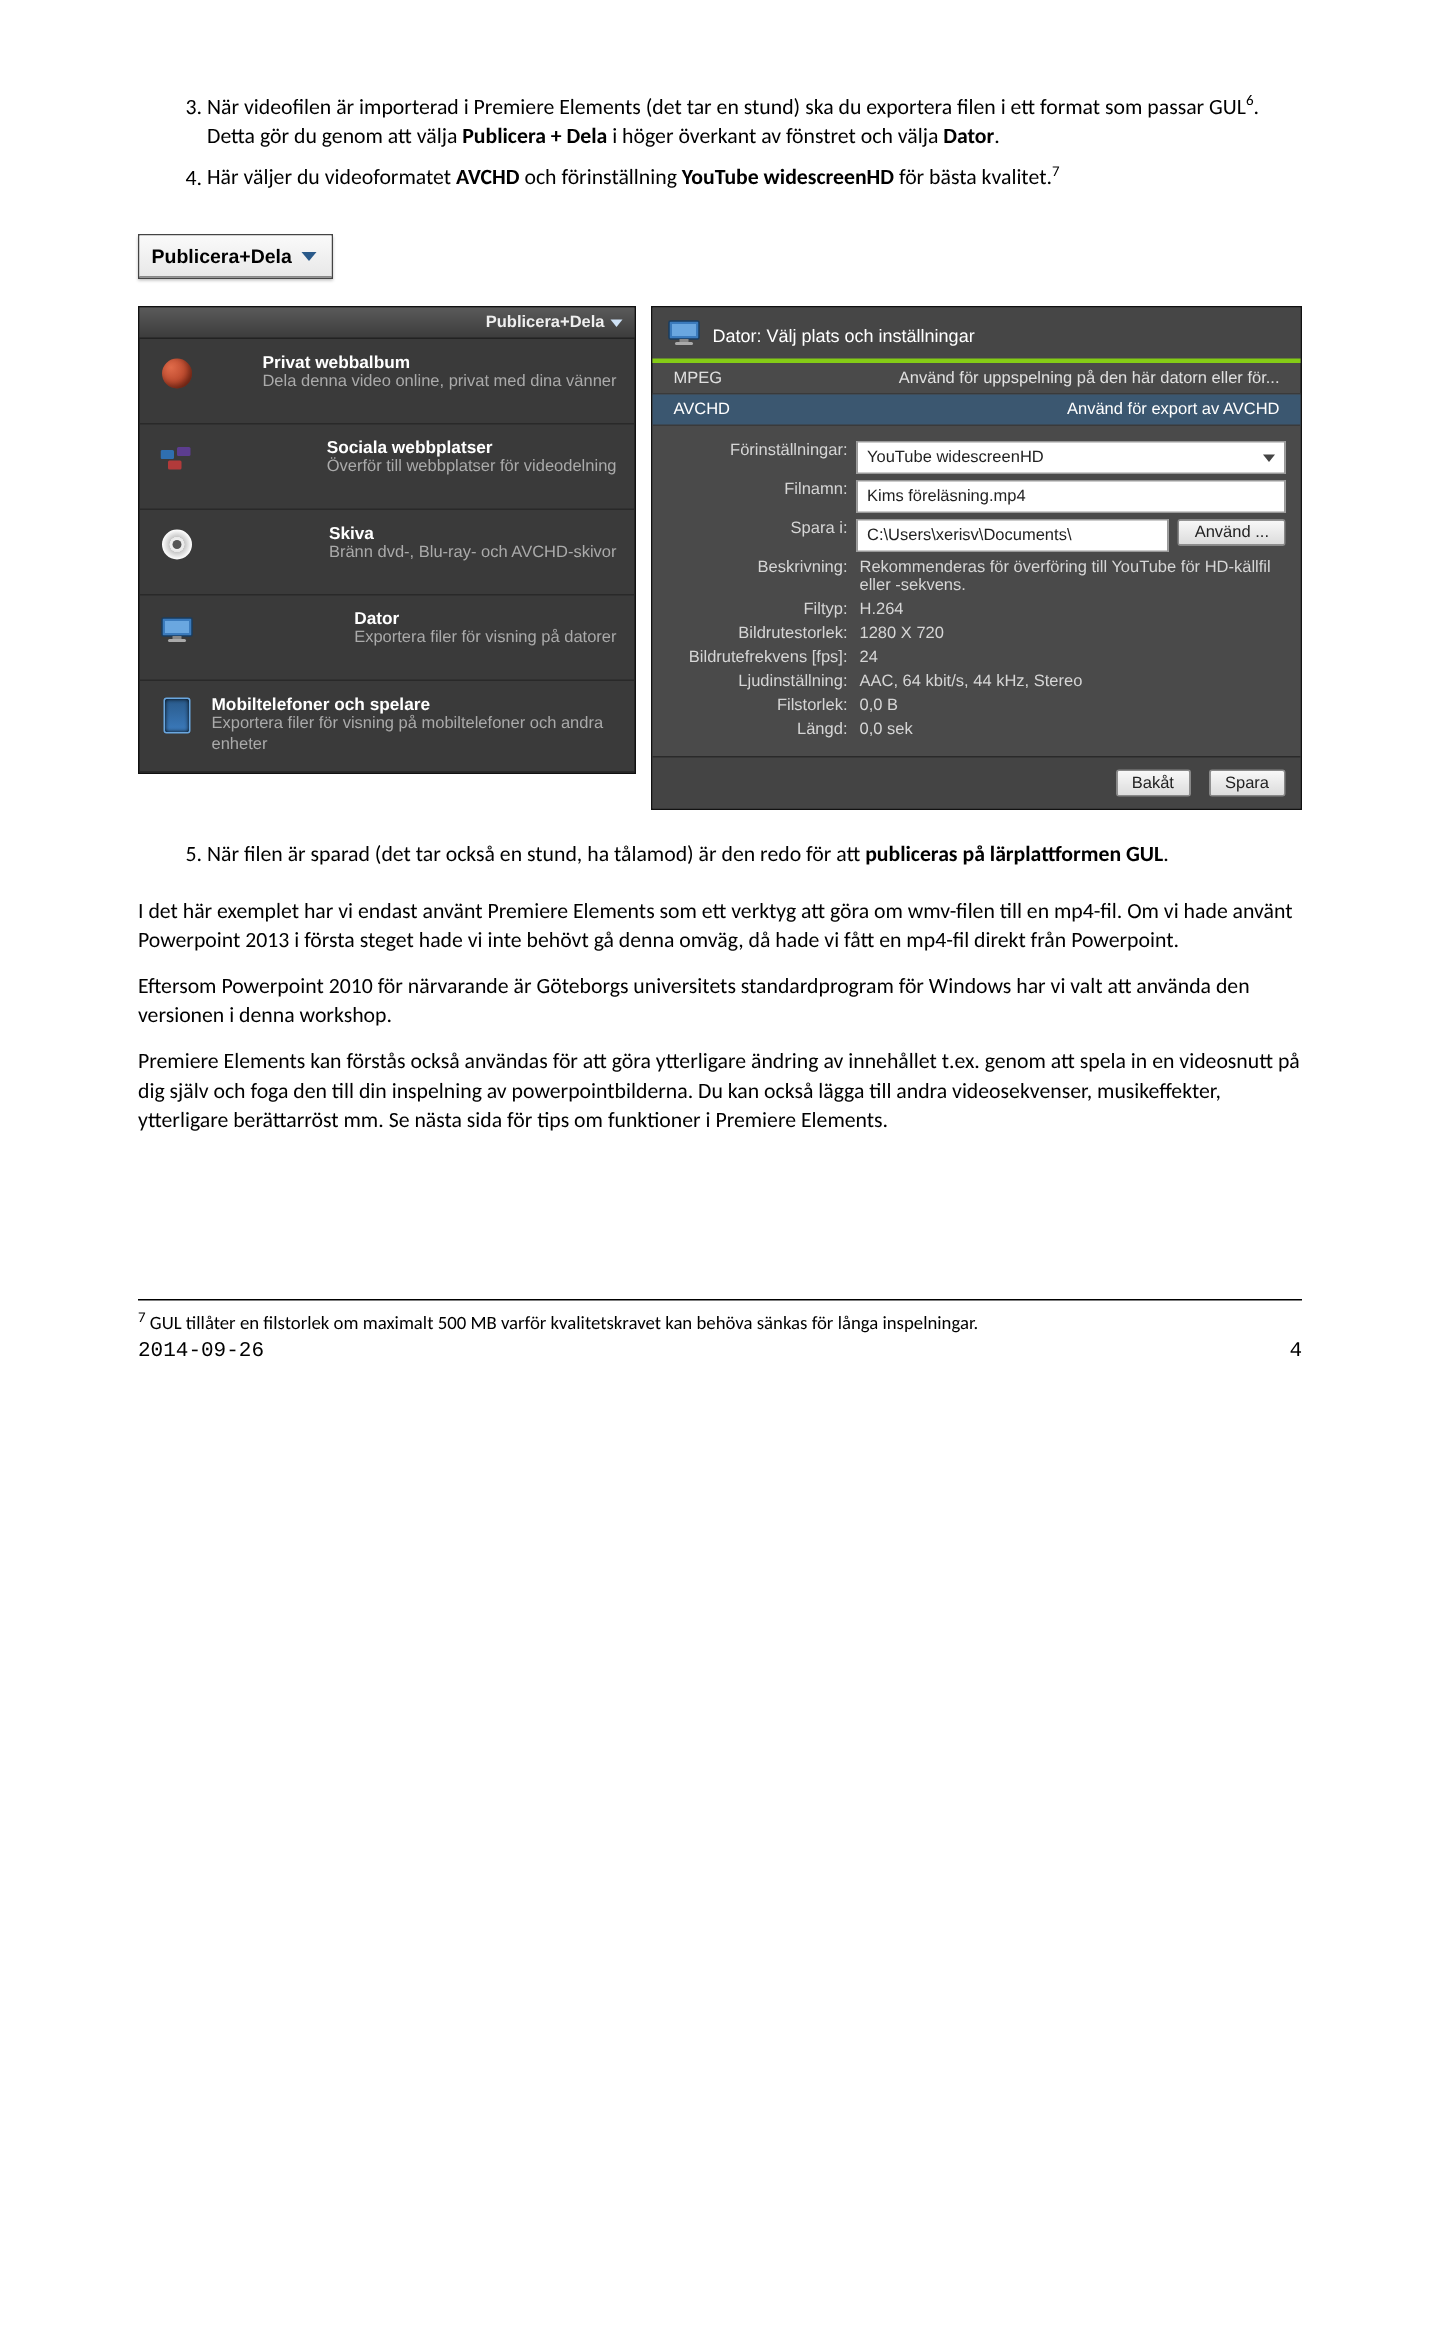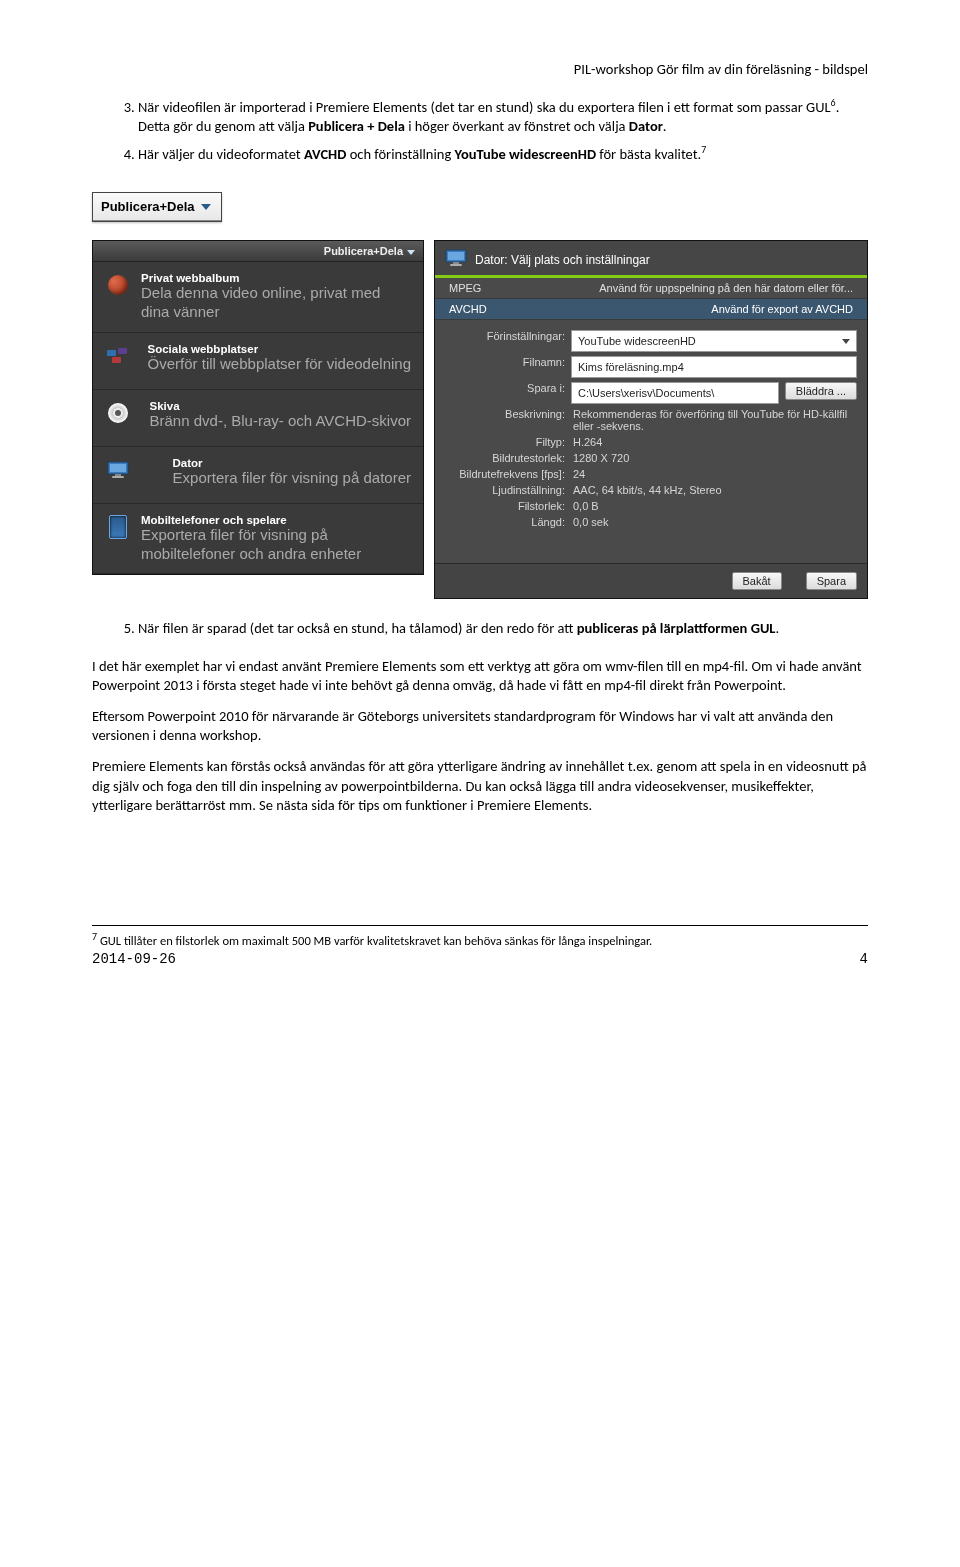--- a/index.html
+++ b/index.html
@@ -74,21 +74,21 @@
     font-weight:bold;
   }
   .panel-left .tabhdr .arrow2 {
     display:inline-block;width:0;height:0;border-left:4px solid transparent;border-right:4px solid transparent;border-top:5px solid #cfe2f6;margin-left:4px;vertical-align:middle;
   }
   .panel-left .item {
     display:flex;gap:10px;padding:10px 12px;border-bottom:1px solid #292929;align-items:flex-start;min-height:36px;justify-content:space-between;
   }
   .panel-left .item .icon-wrap { width:26px;height:26px;flex:0 0 26px;display:flex;align-items:center;justify-content:center; }
   .panel-left .item .ttl { color:#fff;font-size:11.5px;font-weight:bold;display:block; }
-  .panel-left .item .sub { color:#aaa;font-size:15px;display:block;line-height:1.25; }
+  .panel-left .item .sub { color:#aaa;font-size:11px;display:block;line-height:1.25; }
 
   .panel-right {
     flex:1;
     background:#4a4a4a;
     color:#ddd;
     font-family: Tahoma, Arial, sans-serif;
     font-size:11px;
     border:1px solid #111;
   }
   .panel-right .hdr {
@@ -106,41 +106,40 @@
   .panel-right .form .frow .inp,
   .panel-right .form .frow .dd {
     flex:1;background:#fff;color:#222;border:1px solid #999;padding:2px 6px;font-size:11px;height:16px;display:flex;align-items:center;justify-content:space-between;
   }
   .panel-right .form .frow .dd .ddarrow {width:0;height:0;border-left:4px solid transparent;border-right:4px solid transparent;border-top:5px solid #444;}
   .panel-right .form .frow .val { flex:1;color:#d6d6d6;padding-left:2px; }
   .panel-right .form .frow button,
   .panel-right .btnbar button {
     background:linear-gradient(#f8f8f8,#dcdcdc);border:1px solid #888;color:#222;font-size:11px;padding:2px 10px;border-radius:2px;margin-left:6px;cursor:pointer;font-family:inherit;
   }
-  .panel-right .btnbar { display:flex;justify-content:flex-end;padding:8px 10px;gap:18px;border-top:1px solid #2a2a2a;background:#444;margin-top:23px; }
+  .panel-right .btnbar { display:flex;justify-content:flex-end;padding:8px 10px;gap:6px;border-top:1px solid #2a2a2a;background:#444; }
 
   
   p.body { font-size:14.5px;line-height:1.32;margin:0 0 12px 0; }
   .footnotes-full {font-size:12.5px;line-height:1.3;margin-top:110px;border-top:1px solid #000;padding-top:4px;width:100%;}
   .footnotes-full .fn { display:block;margin-bottom:2px; }
   .pagefooter { display:flex;justify-content:space-between;font-size:14px;margin-top:2px;font-family:Liberation Mono, monospace; }
 
   
   .ico-globe { width:20px;height:20px;border-radius:50%;background:radial-gradient(circle at 30% 30%,#e06b4a,#9c2b14);box-shadow:inset -2px -2px 4px rgba(0,0,0,0.4);}
   .ico-social {width:22px;height:16px;}
   .ico-disc {width:20px;height:20px;border-radius:50%;background:radial-gradient(circle,#fff 0%,#e8e8e8 35%,#c8c8c8 36%,#fff 70%,#ccc 100%);position:relative;}
   .ico-disc::after{content:"";position:absolute;top:7px;left:7px;width:6px;height:6px;border-radius:50%;background:#555;}
   .ico-monitor{width:22px;height:18px;}
   .ico-phone{width:16px;height:22px;border:1px solid #6aa7e0;border-radius:2px;background:linear-gradient(#2a5a8a,#3b7bbd);box-shadow:inset 0 0 3px #000;}
 </style>
 </head>
 <body>
 
 <div class="page">
-  <div class="header-text">PIL-workshop Gör film av din föreläsning - bildspel</div>
 
   <ol class="steps" start="3">
     <li>
       <span>När videofilen är importerad i Premiere Elements (det tar en stund) ska du exportera filen i ett format som passar GUL</span><sup>6</sup><span>. Detta gör du genom att välja </span><b>Publicera + Dela</b><span> i höger överkant av fönstret och välja </span><b>Dator</b><span>.</span>
     </li>
     <li>
       <span>Här väljer du videoformatet </span><b>AVCHD</b><span> och förinställning </span><b>YouTube widescreenHD</b><span> för bästa kvalitet.</span><sup>7</sup>
     </li>
   </ol>
 
@@ -253,21 +252,21 @@
           <span class="lbl">Filnamn:</span>
           <div class="inp">
               <span>Kims föreläsning.mp4</span>
             </div>
         </div>
         <div class="frow">
           <span class="lbl">Spara i:</span>
           <div class="inp">
               <span>C:\Users\xerisv\Documents\</span>
             </div>
-          <button>Bläddra ...</button>
+          <button>Använd ...</button>
         </div>
         <div class="frow">
           <span class="lbl">Beskrivning:</span>
           <span class="val">Rekommenderas för överföring till YouTube för HD-källfil eller -sekvens.</span>
         </div>
         <div class="frow">
           <span class="lbl">Filtyp:</span>
           <span class="val">H.264</span>
         </div>
         <div class="frow">

